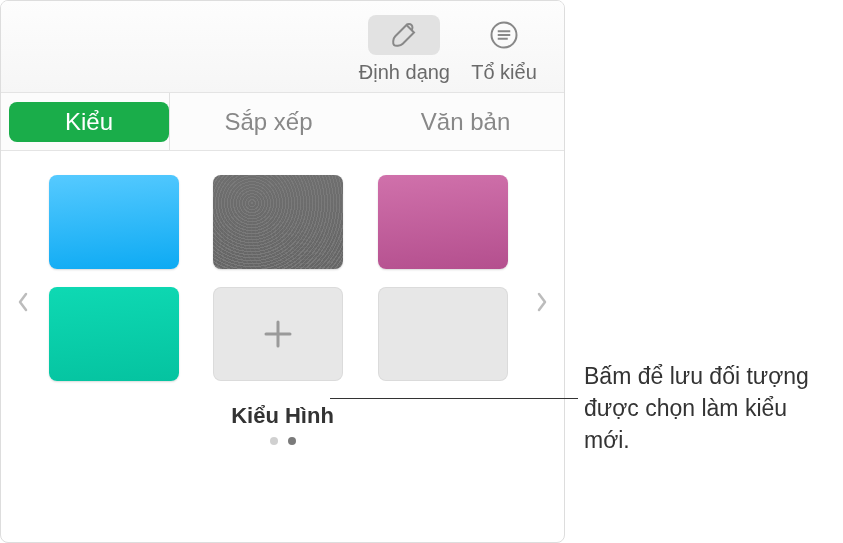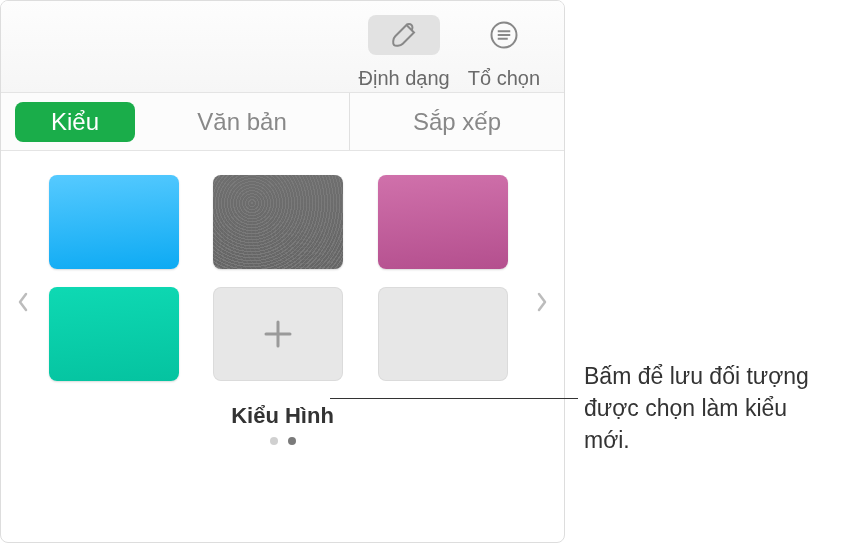--- a/index.html
+++ b/index.html
@@ -26,21 +26,21 @@
     align-items: flex-start;
     padding: 10px 18px 0 0;
     gap: 6px;
     border-bottom: 1px solid #e4e4e4;
     background: linear-gradient(#fdfdfd, #f6f6f6);
   }
   .tool-btn {
     display: flex;
     flex-direction: column;
     align-items: center;
-    gap: 12px;
+    gap: 6px;
     font-size: 20px;
     color: #6b6b6b;
     cursor: pointer;
     padding: 4px 6px;
   }
   .tool-btn.active .icon-wrap {
     background: #e2e2e2;
   }
   .icon-wrap {
     width: 72px;
@@ -72,24 +72,24 @@
     cursor: pointer;
     position: relative;
   }
   .tab.pill {
     flex: 0 0 auto;
   }
   .tab.pill span.pill-inner {
     background: #1aad4a;
     color: #fff;
     border-radius: 8px;
-    padding: 6px 36px;
+    padding: 6px 56px;
     font-size: 24px;
     font-weight: 500;
-    margin-left: 14px;
+    margin-left: 8px;
   }
   .tab.sep {
     border-left: 1px solid #e0e0e0;
   }
 
   .carousel {
     position: relative;
     padding: 24px 48px 8px 48px;
   }
   .nav-arrow {
@@ -197,33 +197,33 @@
     </div>
     <div class="tool-btn">
       <div class="icon-wrap">
         <svg width="30" height="30" viewBox="0 0 24 24" stroke-width="1.6">
           <circle cx="12" cy="12" r="10"></circle>
           <line x1="7" y1="9" x2="17" y2="9"></line>
           <line x1="7" y1="12" x2="17" y2="12"></line>
           <line x1="7" y1="15" x2="15" y2="15"></line>
         </svg>
       </div>
-      <span class="tool-label">Tổ chọn</span>
+      <span class="tool-label">Tổ kiểu</span>
     </div>
   </div>
 
   <div class="tabs">
     <div class="tab pill">
       <span class="pill-inner">Kiểu</span>
     </div>
+    <div class="tab sep">
+      <span>Sắp xếp</span>
+    </div>
     <div class="tab">
       <span>Văn bản</span>
-    </div>
-    <div class="tab sep">
-      <span>Sắp xếp</span>
     </div>
   </div>
 
   <div class="carousel">
     <div class="nav-arrow left">
       <svg width="14" height="22" viewBox="0 0 14 22" fill="none" stroke="#bcbcbc" stroke-width="2.5" stroke-linecap="round" stroke-linejoin="round">
         <polyline points="10,3 4,11 10,19"></polyline>
       </svg>
     </div>
     <div class="nav-arrow right">

